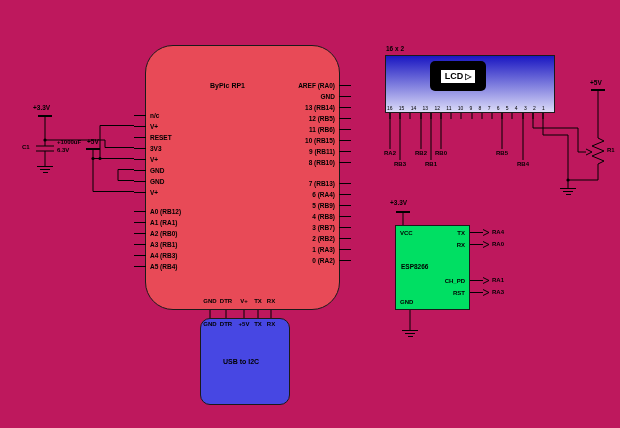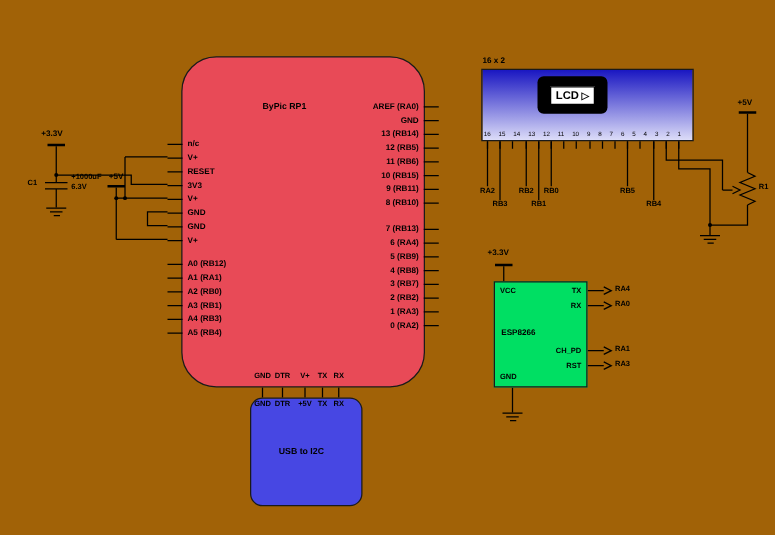--- a/index.html
+++ b/index.html
@@ -1,17 +1,17 @@
 <!DOCTYPE html>
 <html><head>
 <meta charset="utf-8">
 <style>
   *{margin:0;padding:0;box-sizing:border-box}
   html,body{background:#fff}
-  #stage{position:relative;width:620px;height:428px;background:#a16207;overflow:hidden;
+  #stage{position:relative;width:620px;height:428px;background:#be185d;overflow:hidden;
          font-family:"Liberation Sans",sans-serif;color:#000}
   .abs{position:absolute}
 
   
   #chip{left:145px;top:45px;width:195px;height:265px;background:#e84a57;
         border:1px solid #1a1a1a;border-radius:28px}
   #chip-label{left:64px;top:36px;font-size:7px;font-weight:bold}
   .pcol{position:absolute;font-size:6.5px;font-weight:bold}
   .pcol .pin{position:relative;height:11px;line-height:11px;white-space:nowrap}
   #lpins1{left:4px;top:64px}

